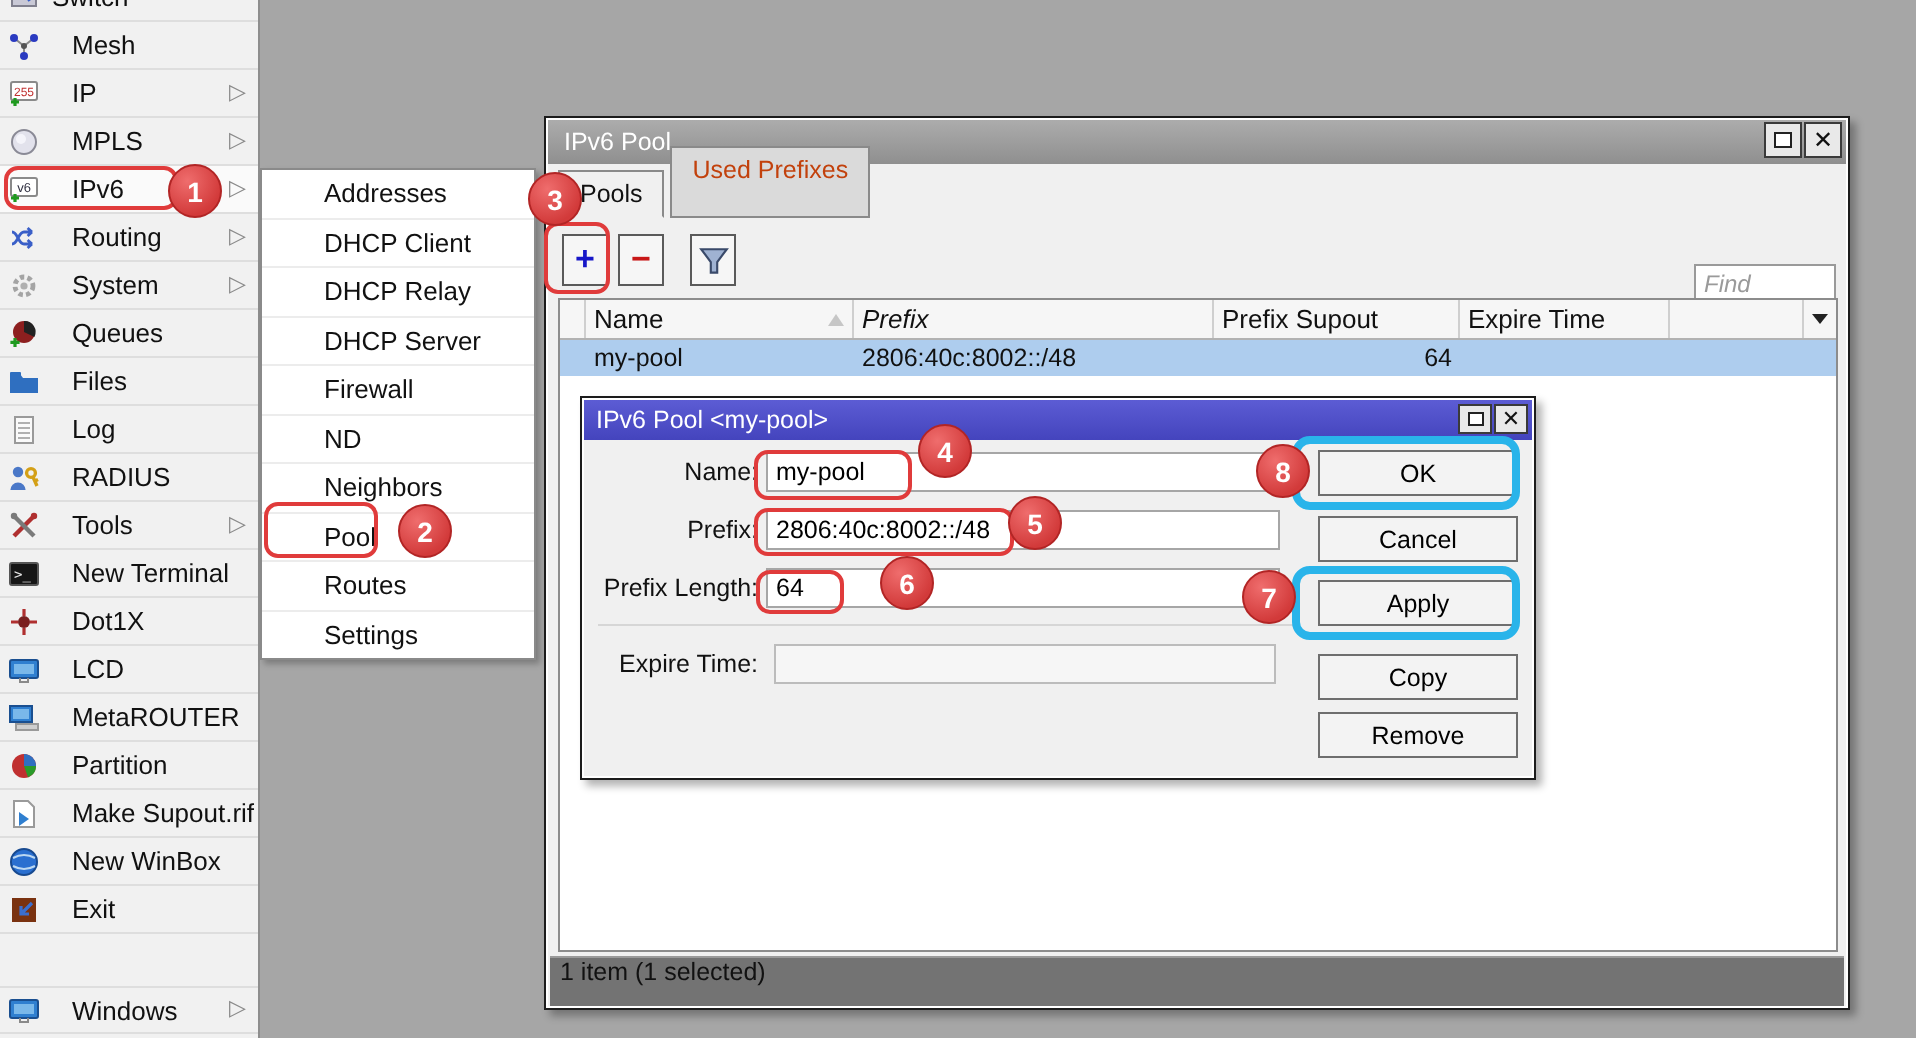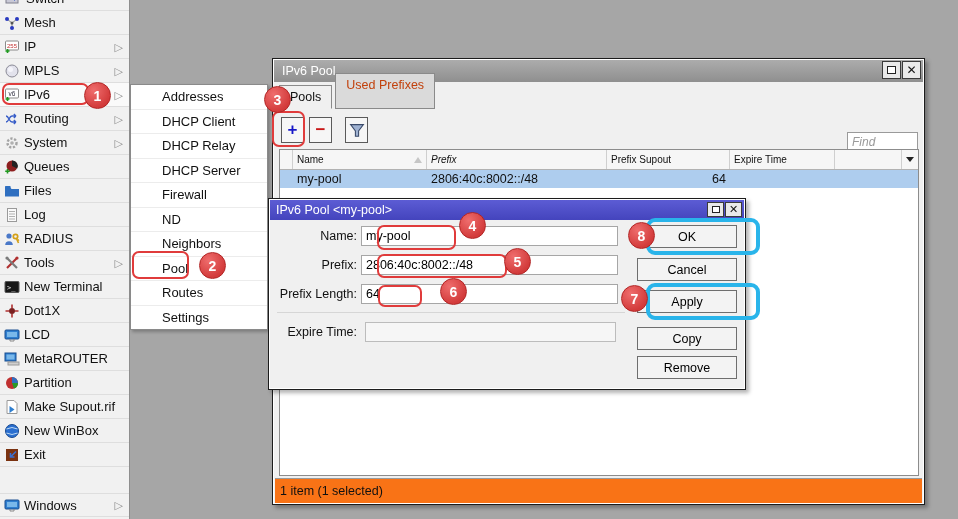--- a/index.html
+++ b/index.html
@@ -3,21 +3,21 @@
 <meta charset="utf-8">
 <style>
   * { margin:0; padding:0; box-sizing:border-box; }
   html,body { width:958px; height:519px; overflow:hidden; }
   body { font-family:"Liberation Sans", sans-serif; font-size:13px; color:#111; }
   .stage { position:relative; width:958px; height:519px; background:#a6a6a6; }
 
   
   .sidebar { position:absolute; left:0; top:0; width:130px; height:519px;
              background:#f1f1f1; border-right:1px solid #8e8e8e; }
-  .side-item { position:relative; height:24px; display:flex; align-items:center; gap:4px;
+  .side-item { position:relative; height:24px; display:flex; align-items:center; gap:16px;
                padding-left:4px; border-bottom:1px solid #dedede; cursor:default; }
   .side-item.partial { height:11px; overflow:hidden; }
   .side-item.partial .inner { display:flex; align-items:center; gap:6px; margin-top:-13px; }
   .side-item.hl { background:#fafafa; }
   .side-item .lbl { white-space:nowrap; }
   .icon { width:16px; height:16px; flex:0 0 16px; display:inline-block; }
   .icon svg { width:16px; height:16px; display:block; }
   .arrow { position:absolute; right:6px; top:50%; transform:translateY(-50%);
            color:#8a8a8a; font-size:11px; line-height:1; }
   .side-item.windows-item { position:absolute; left:0; right:0; top:493px;
@@ -56,21 +56,21 @@
   .tbtn.del { left:30px; color:#c81717; }
   .tbtn.filter { left:66px; }
   .find { position:absolute; right:0px; top:17px; width:71px; height:20px;
           border:1px solid #9a9a9a; background:#fff; font-size:12px; padding:0 4px;
           font-family:"Liberation Sans", sans-serif; }
   .find::placeholder { font-style:italic; color:#9a9a9a; }
 
   .table { position:absolute; left:6px; top:90px; width:640px; height:327px;
            background:#fff; border:1px solid #8c8c8c; overflow:hidden; }
   .thead { display:flex; height:20px; background:#f6f6f6; border-bottom:1px solid #b2b2b2;
-           font-size:10px; }
+           font-size:13px; }
   .th { display:flex; align-items:center; padding:0 4px; border-right:1px solid #cfcfcf; }
   .th.c-stat { width:13px; padding:0; }
   .th.c-name { width:134px; }
   .th.c-prefix { width:180px;font-style:italic; }
   .th.c-plen { width:123px; }
   .th.c-exp { width:105px; }
   .th.c-fill { flex:1; border-right:1px solid #cfcfcf; }
   .th.c-dd { width:16px; border-right:none; justify-content:center; }
   .sort-asc { margin-left:auto; width:0; height:0; border-left:4px solid transparent;
               border-right:4px solid transparent; border-bottom:6px solid #c6c6c6; }
@@ -78,25 +78,25 @@
               border-top:5px solid #222; }
   .trow { display:flex; height:18px; background:#aecdee; font-size:12.5px; align-items:center; }
   .td { padding:0 4px; overflow:hidden; white-space:nowrap; }
   .td.c-stat { width:13px; padding:0; }
   .td.c-name { width:134px; }
   .td.c-prefix { width:180px; }
   .td.c-plen { width:123px; text-align:right; }
   .td.c-exp { width:105px; }
 
   .statusbar { position:absolute; left:2px; right:2px; top:419px; height:25px;
-               background:#f97316; border-top:1px solid #9a9a9a;
-               display:flex; align-items:center; padding-left:5px; font-size:12.5px; }
+               background:#737373; border-top:1px solid #9a9a9a;
+               display:flex; padding-left:5px; font-size:12.5px; }
 
   
-  .dlg { position:absolute; left:268px; top:198px; width:478px; height:192px;
+  .dlg { position:absolute; left:290px; top:198px; width:478px; height:192px;
          background:#f0f0f0; border:1px solid #1c1c1c;
          box-shadow:inset 0 0 0 1px #ffffff, 3px 3px 4px rgba(0,0,0,.3); z-index:5; }
   .dlg-titlebar { position:absolute; left:1px; right:1px; top:1px; height:20px;
                   background:linear-gradient(#5c5cd4,#4444bd); color:#fff;
                   display:flex; align-items:center; padding-left:6px; font-size:12.5px; }
   .dlg-btns { position:absolute; right:3px; top:3px; display:flex; gap:1px; }
   .dbtn { width:17px; height:15px; background:#e9e9e9; border:1px solid #3a3a3a;
           display:flex; align-items:center; justify-content:center; font-size:11px; color:#111; }
   .dbtn .sq { width:8px; height:7px; border:1.5px solid #222; background:#fff; }
   .frow { position:absolute; left:0; height:20px; display:flex; align-items:center; }

